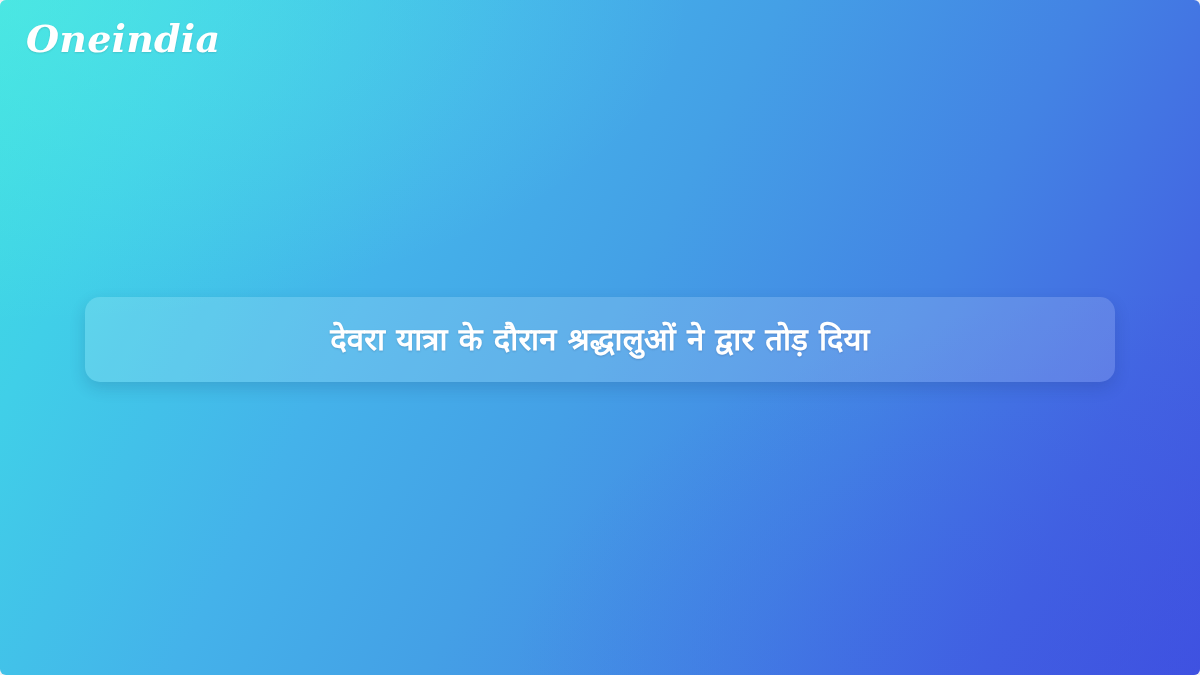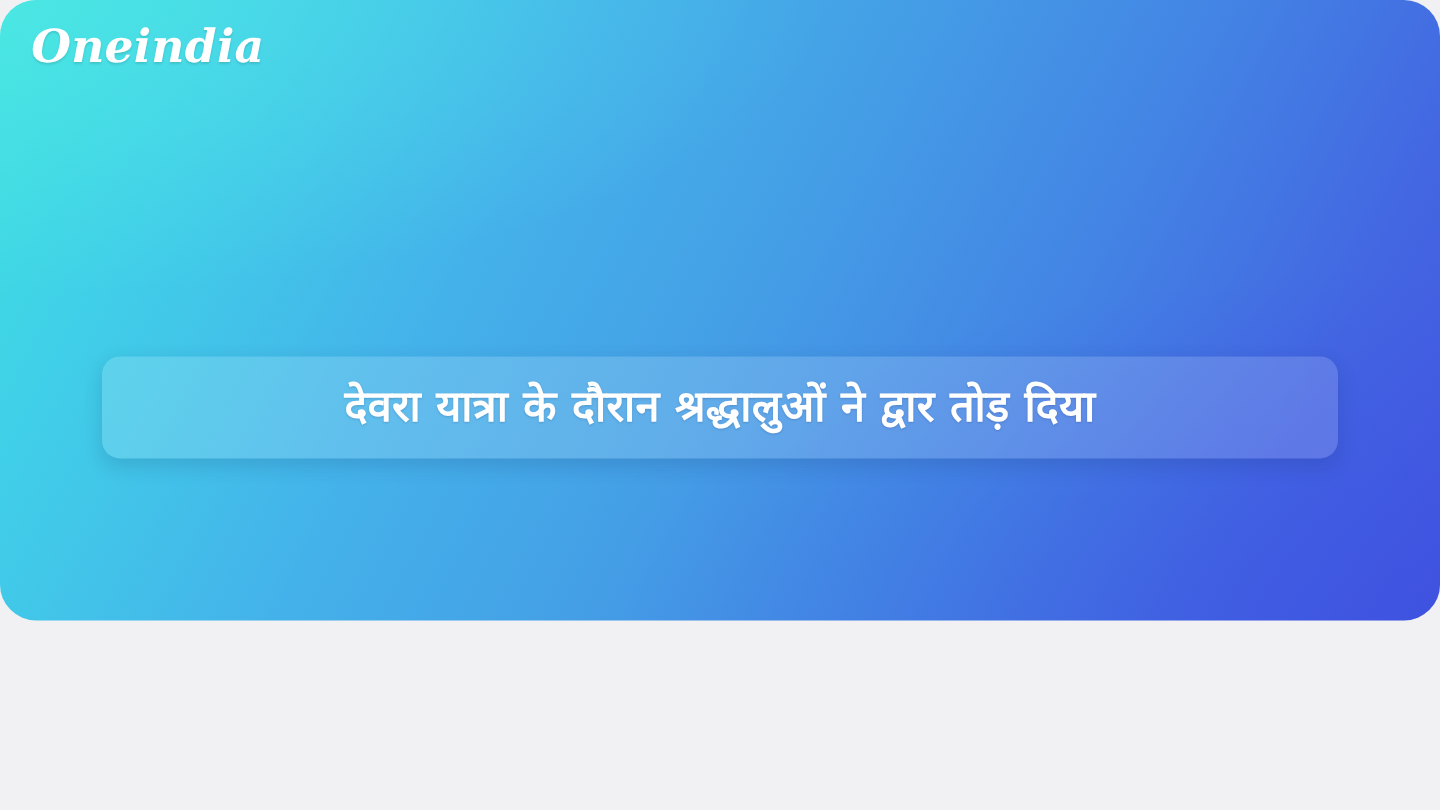--- a/index.html
+++ b/index.html
@@ -20,22 +20,22 @@
     height: 675px;
     background: #f1f1f3;
   }
 
   
   .hero {
     position: absolute;
     left: 0;
     top: 0;
     width: 1200px;
-    height: 517px;
-    border-radius: 30px;
+    height: 675px;
+    border-radius: 6px;
     overflow: hidden;
     background:
       linear-gradient(118deg,
         #3ee0e0 0%,
         #40cfe8 14%,
         #44b2ea 34%,
         #44a0e6 50%,
         #4383e4 70%,
         #4366e2 86%,
         #4355e0 100%);
@@ -82,21 +82,21 @@
     align-items: center;
     justify-content: center;
     box-sizing: border-box;
     padding: 0 26px;
   }
 
   .headline-text {
     color: #ffffff;
     font-family: "DejaVu Sans", "Liberation Sans", sans-serif;
     font-weight: 700;
-    font-size: 36px;
+    font-size: 31px;
     line-height: 1.25;
     text-align: center;
     letter-spacing: 0.2px;
     text-shadow: 0 1px 2px rgba(10,30,70,0.18);
     white-space: nowrap;
   }
 </style>
 </head>
 <body>
 

